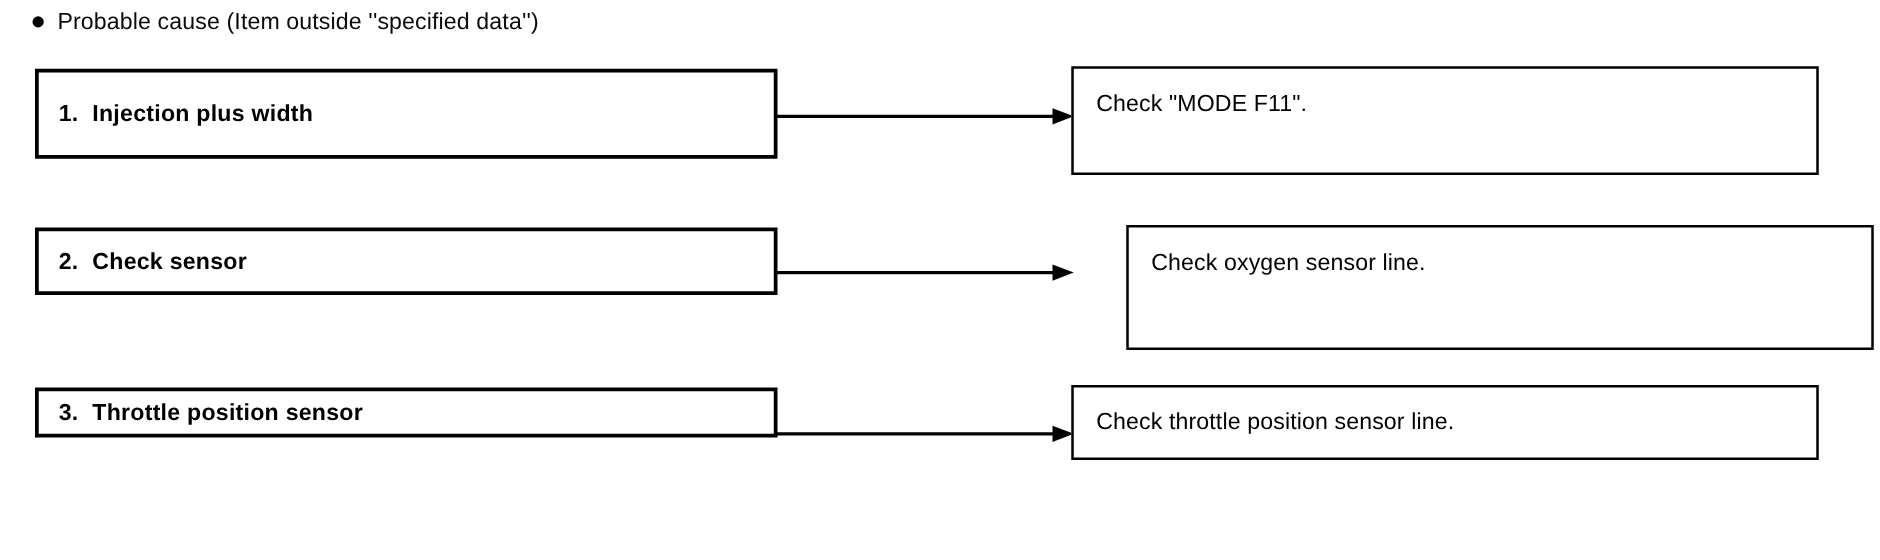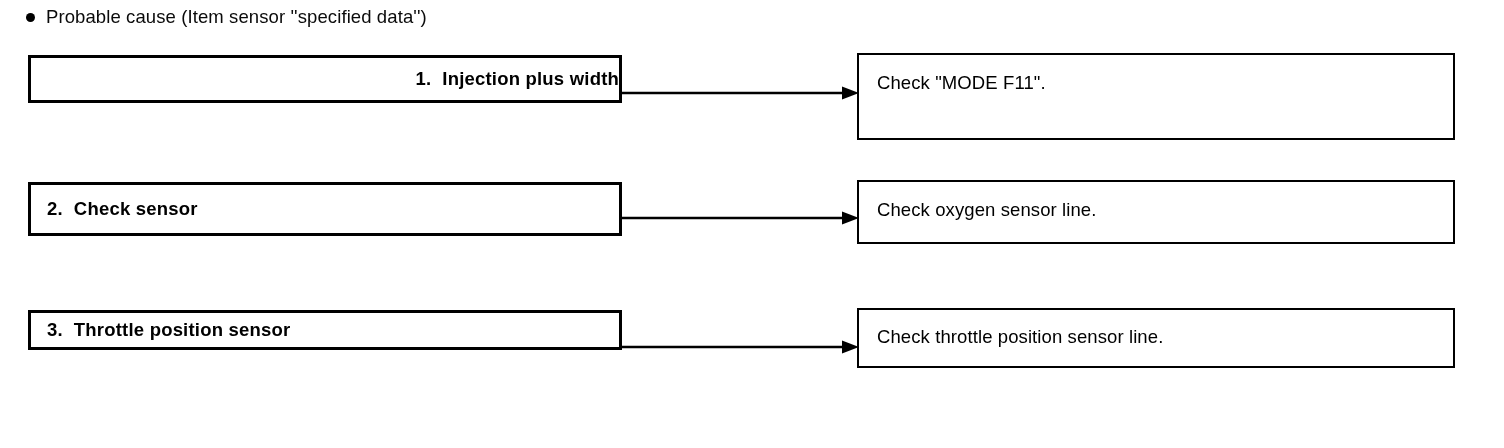--- a/index.html
+++ b/index.html
@@ -102,43 +102,43 @@
   }
   .connector svg {
     display: block;
     width: 240px;
     height: 16px;
     overflow: visible;
   }
 
   
   
-  .row-1 .cause-box   { top: 55px;  height: 48px; justify-content: flex-end; }
+  .row-1 .cause-box   { top: 55px;  height: 72px; }
   .row-1 .action-box  { top: 53px;  height: 87px; }
   .row-1 .action-text { padding-top: 17px; }
   .row-1 .connector   { top: 85px; }
 
   
   .row-2 .cause-box   { top: 182px; height: 54px; }
-  .row-2 .action-box  { top: 180px; height: 64px; }
+  .row-2 .action-box  { top: 180px; height: 100px; margin-left: 44px; }
   .row-2 .action-text { padding-top: 17px; }
   .row-2 .connector   { top: 210px; }
 
   
   .row-3 .cause-box   { top: 310px; height: 40px; }
   .row-3 .action-box  { top: 308px; height: 60px; }
   .row-3 .action-text { padding-top: 16px; }
   .row-3 .connector   { top: 339px; }
 </style>
 </head>
 <body>
 
 <div class="header">
   <span class="bullet-dot"></span>
-  <span class="header-text">Probable cause (Item sensor ''specified data'')</span>
+  <span class="header-text">Probable cause (Item outside ''specified data'')</span>
 </div>
 
 <div class="row row-1">
 
   <div class="cause-box">
     <div class="cause-text">
       <span class="cause-index">1.</span><span>Injection plus width</span>
     </div>
   </div>
 

